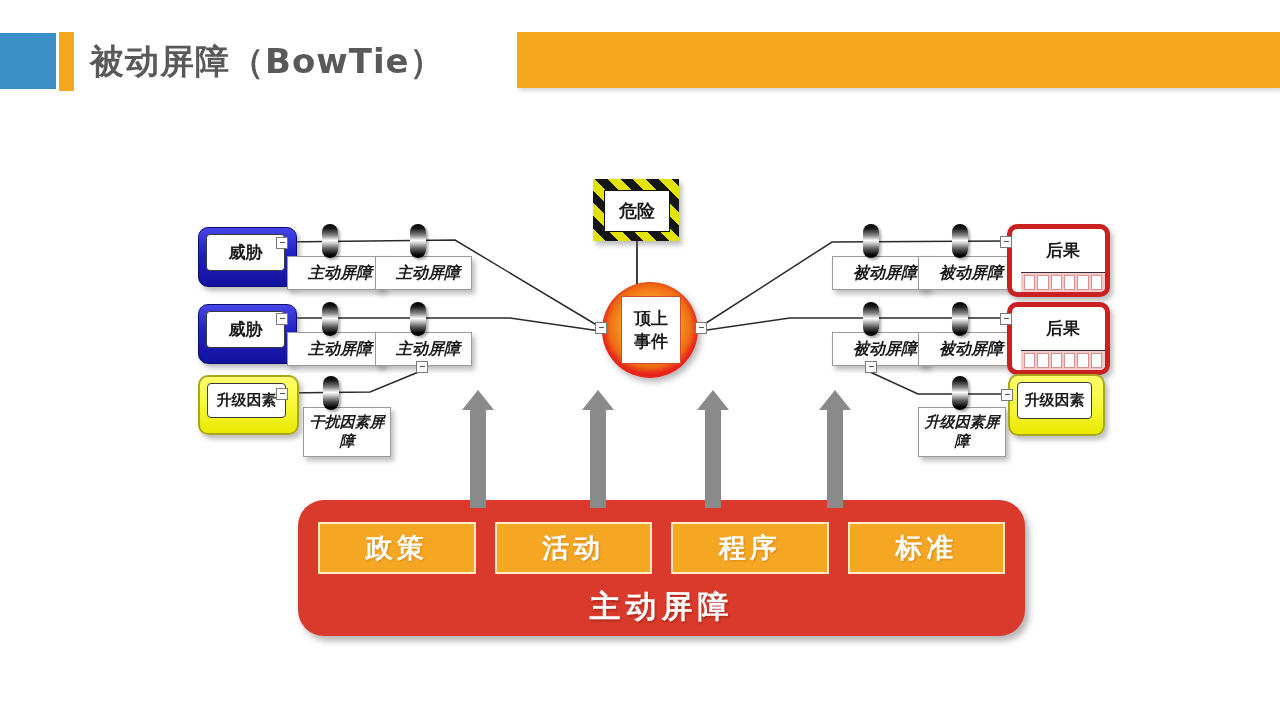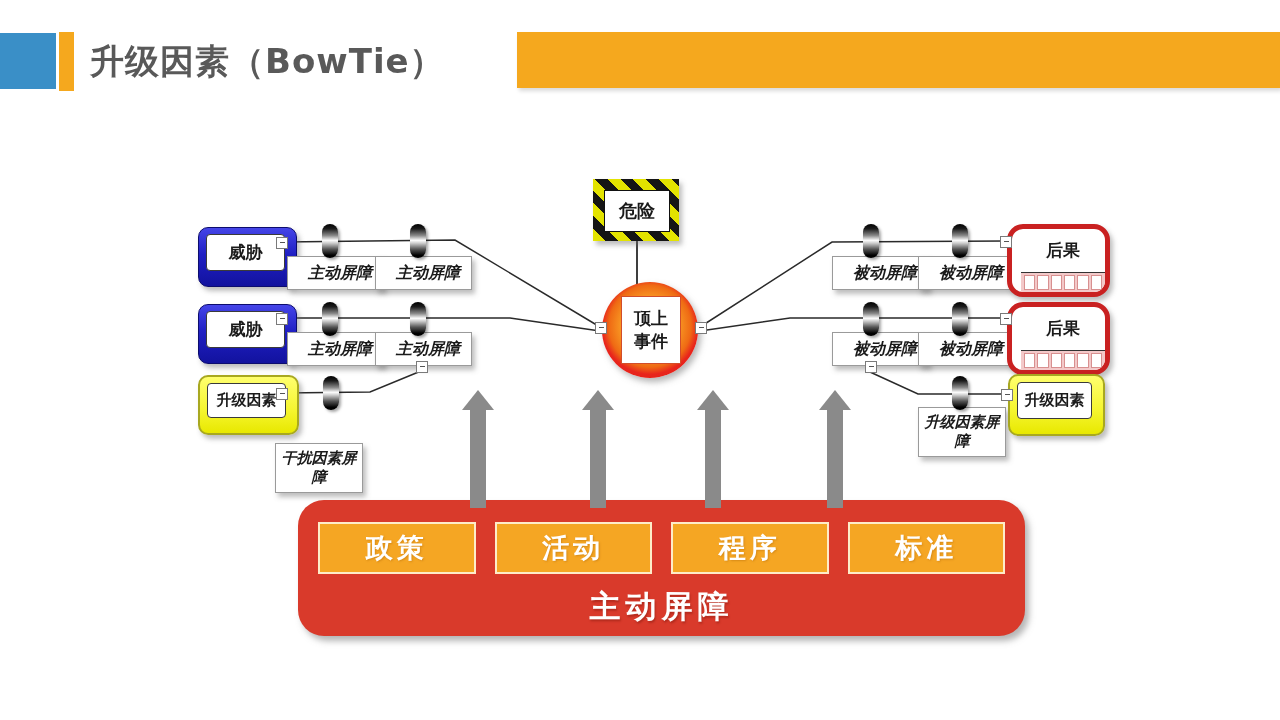--- a/index.html
+++ b/index.html
@@ -27,21 +27,21 @@
   .handle{position:absolute;z-index:4;width:10px;height:10px;background:#fff;border:1px solid #7a7a7a;}
   .handle::after{content:"";display:block;width:5px;height:1px;background:#555;margin:4px auto 0;}
   
   .frame{position:absolute;z-index:2;border-radius:10px;}
   .frame .inner{position:absolute;left:7px;top:6px;right:11px;bottom:15px;background:#fff;
     border:1px solid #3a3a3a;border-radius:4px;display:flex;align-items:center;justify-content:center;
     font-weight:bold;font-size:17px;}
   .frame.blue{background:linear-gradient(to bottom,#4545e8 0%,#2020c4 45%,#12129e 100%);border:1px solid #0c0c6e;}
   .frame.yellow{background:linear-gradient(to bottom,#ffff6e 0%,#f5f52e 60%,#e8e800 100%);border:2px solid #a8a820;}
   
-  .cons{position:absolute;z-index:2;width:84px;height:63px;border:5px solid #c92121;border-radius:16px;
+  .cons{position:absolute;z-index:2;width:84px;height:63px;border:5px solid #c92121;border-radius:10px;
     background:#fff;display:flex;flex-direction:column;overflow:hidden;}
   .cons .txt{flex:1;display:flex;align-items:center;justify-content:center;font-weight:bold;font-size:17px;}
   .cons .strip{height:15px;border-top:1px solid #333;background:#f3c9c9;display:flex;gap:2px;padding:2px 3px;}
   .cons .cell{flex:1;background:#fff;border:1px solid #d89090;}
   
   .hazard{position:absolute;z-index:2;left:593px;top:179px;width:86px;height:62px;
     background:repeating-linear-gradient(45deg,#e3e300 0 9px,#151515 9px 18px);
     padding:11px;box-sizing:border-box;box-shadow:3px 4px 5px rgba(110,110,110,.45);}
   .hazard .inner{width:100%;height:100%;background:#fff;border:1px solid #111;
     display:flex;align-items:center;justify-content:center;font-weight:bold;font-size:18px;}
@@ -67,21 +67,21 @@
     border-bottom:20px solid #8a8a8a;}
   .arrow .shaft{width:16px;height:98px;background:#8a8a8a;margin:0 auto;}
 </style>
 </head>
 <body>
 
 <div class="slide">
 
   <div class="hdr-blue"></div>
   <div class="hdr-vbar"></div>
-  <div class="hdr-title">升级因素（BowTie）</div>
+  <div class="hdr-title">被动屏障（BowTie）</div>
   <div class="hdr-hbar"></div>
 
   <svg class="lines" width="1280" height="720">
     <polyline points="283,242 455,240 600,327" fill="none" stroke="#2a2a2a" stroke-width="1.5"></polyline>
     <polyline points="283,318 510,318 600,331" fill="none" stroke="#2a2a2a" stroke-width="1.5"></polyline>
     <polyline points="283,393 370,392 421,371" fill="none" stroke="#2a2a2a" stroke-width="1.5"></polyline>
     <polyline points="637,240 637,284" fill="none" stroke="#2a2a2a" stroke-width="1.8"></polyline>
     <polyline points="700,327 832,242 1005,241" fill="none" stroke="#2a2a2a" stroke-width="1.5"></polyline>
     <polyline points="700,331 790,318 1005,318" fill="none" stroke="#2a2a2a" stroke-width="1.5"></polyline>
     <polyline points="870,372 918,394 1006,394" fill="none" stroke="#2a2a2a" stroke-width="1.5"></polyline>
@@ -105,21 +105,21 @@
     <div class="inner">威胁</div>
   </div>
   <div class="frame yellow shadow" style="left:198px;top:375px;width:88px;height:56px;">
     <div class="inner" style="font-size:15px;">升级因素</div>
   </div>
 
   <div class="barrier-label shadow" style="left:287px;top:256px;width:86px;height:32px;">主动屏障</div>
   <div class="barrier-label shadow" style="left:375px;top:256px;width:86px;height:32px;">主动屏障</div>
   <div class="barrier-label shadow" style="left:287px;top:332px;width:86px;height:32px;">主动屏障</div>
   <div class="barrier-label shadow" style="left:375px;top:332px;width:86px;height:32px;">主动屏障</div>
-  <div class="barrier-label shadow" style="left:275px;top:407px;width:84px;height:46px;font-size:15px;padding:1px;margin-top:36px;">干扰因素屏障</div>
+  <div class="barrier-label shadow" style="left:303px;top:407px;width:84px;height:46px;font-size:15px;padding:1px;">干扰因素屏障</div>
 
   <div class="cyl" style="left:322px;top:224px;"></div>
   <div class="cyl" style="left:410px;top:224px;"></div>
   <div class="cyl" style="left:322px;top:302px;"></div>
   <div class="cyl" style="left:410px;top:302px;"></div>
   <div class="cyl" style="left:323px;top:376px;"></div>
 
   <div class="barrier-label shadow" style="left:832px;top:256px;width:86px;height:32px;">被动屏障</div>
   <div class="barrier-label shadow" style="left:918px;top:256px;width:86px;height:32px;">被动屏障</div>
   <div class="barrier-label shadow" style="left:832px;top:332px;width:86px;height:32px;">被动屏障</div>

